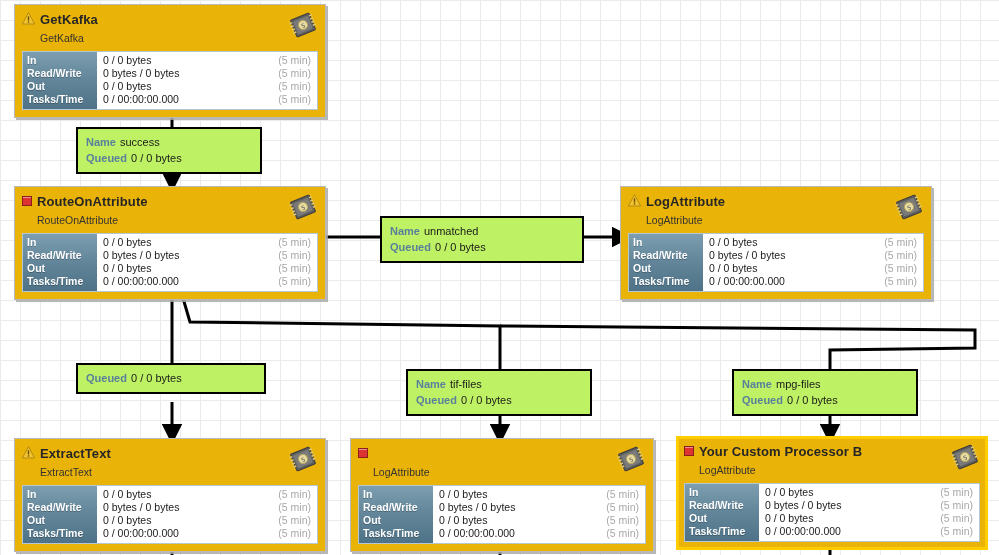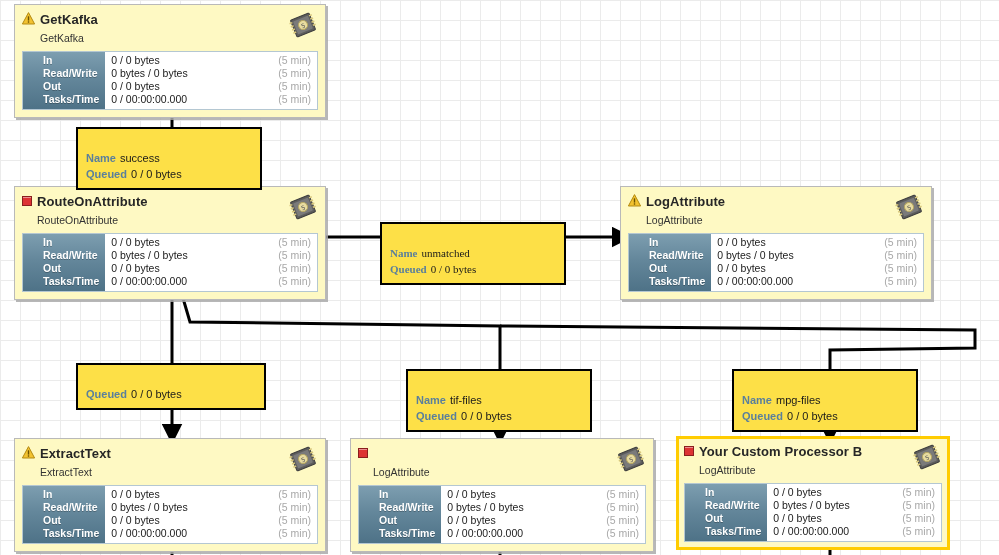--- a/index.html
+++ b/index.html
@@ -14,21 +14,21 @@
     position:relative;
   }
   #canvas { position:absolute; inset:0; }
 
   
   #wires { position:absolute; left:0; top:0; width:999px; height:555px; pointer-events:none; }
 
   
   .proc {
     position:absolute;
-    background:#fef9c3;
+    background:#eab308;
     border:1px solid #b9b9b9;
     box-shadow: 2px 2px 0 rgba(170,170,170,.85);
     padding:5px 7px 7px 7px;
   }
   .proc.selected {
     border:3px solid #ffcc00;
     box-shadow:none;
     padding:3px 5px 5px 5px;
   }
   .proc-head { display:flex; align-items:flex-start; position:relative; min-height:30px; }
@@ -45,38 +45,38 @@
   .chip-icon { position:absolute; right:0; top:0; width:30px; height:30px; }
 
   .stats {
     margin-top:5px;
     display:flex;
     border:1px solid #b4c7d2;
     background:#ffffff;
   }
   .stat-labels {
     background:linear-gradient(to bottom,#7d9eb0 0%,#64879b 45%,#4e7287 100%);
-    padding:2px 6px 3px 20px;
+    padding:2px 6px 3px 4px;
     min-width:74px;
   }
   .stat-labels div {
     color:#ffffff; font-size:10.5px; font-weight:bold; line-height:13px; white-space:nowrap;
     text-shadow:0 1px 0 rgba(0,0,0,.25);
   }
   .stat-vals { padding:2px 4px 3px 6px; flex:1; }
   .stat-vals div { font-size:10.5px; color:#1a1a1a; line-height:13px; white-space:nowrap; }
   .stat-times { padding:2px 6px 3px 4px; text-align:left;margin-left:27px; }
   .stat-times div { font-size:10.5px; color:#a8a8a8; line-height:13px; white-space:nowrap; }
 
   
   .conn {
     position:absolute;
-    background:#fde047;
+    background:#bef264;
     border:2px solid #000000;
-    padding:21px 8px 6px 8px;
+    padding:5px 8px 6px 8px;
   }
   .conn .row { font-size:11px; line-height:16px; white-space:nowrap; }
   .conn .k { color:#5a7f9c; font-weight:bold; }
   .conn .v { color:#1a1a1a; margin-left:4px; }
 </style>
 </head>
 <body>
 
 <div id="canvas">
 
@@ -374,21 +374,21 @@
       </div>
       <div class="stat-times">
         <div>(5 min)</div>
         <div>(5 min)</div>
         <div>(5 min)</div>
         <div>(5 min)</div>
       </div>
     </div>
   </div>
 
-  <div class="proc selected" style="left:676px; top:436px; width:274px;">
+  <div class="proc selected" style="left:676px; top:436px; width:312px;">
     <div class="proc-head">
       <span class="status-ico stop"></span>
       <span class="titles">
         <span class="p-name">Your Custom Processor B</span><br>
         <span class="p-type">LogAttribute</span>
       </span>
       <span class="chip-icon">
         <svg width="30" height="30" viewBox="0 0 30 30">
             <g transform="rotate(-22 15 15)">
               <rect x="5" y="6" width="20" height="18" rx="1" fill="#5d5d5d" stroke="#3d3d3d"></rect>
@@ -433,21 +433,21 @@
 
   <div class="conn" style="left:76px; top:127px; width:186px;">
     <div class="row">
       <span class="k">Name</span><span class="v">success</span>
     </div>
     <div class="row">
       <span class="k">Queued</span><span class="v">0 / 0 bytes</span>
     </div>
   </div>
 
-  <div class="conn" style="left:380px; top:222px; width:186px;font-family:Liberation Serif, serif;">
+  <div class="conn" style="left:380px; top:216px; width:204px;">
     <div class="row">
       <span class="k">Name</span><span class="v">unmatched</span>
     </div>
     <div class="row">
       <span class="k">Queued</span><span class="v">0 / 0 bytes</span>
     </div>
   </div>
 
   <div class="conn" style="left:76px; top:363px; width:190px;">
     <div class="row">

